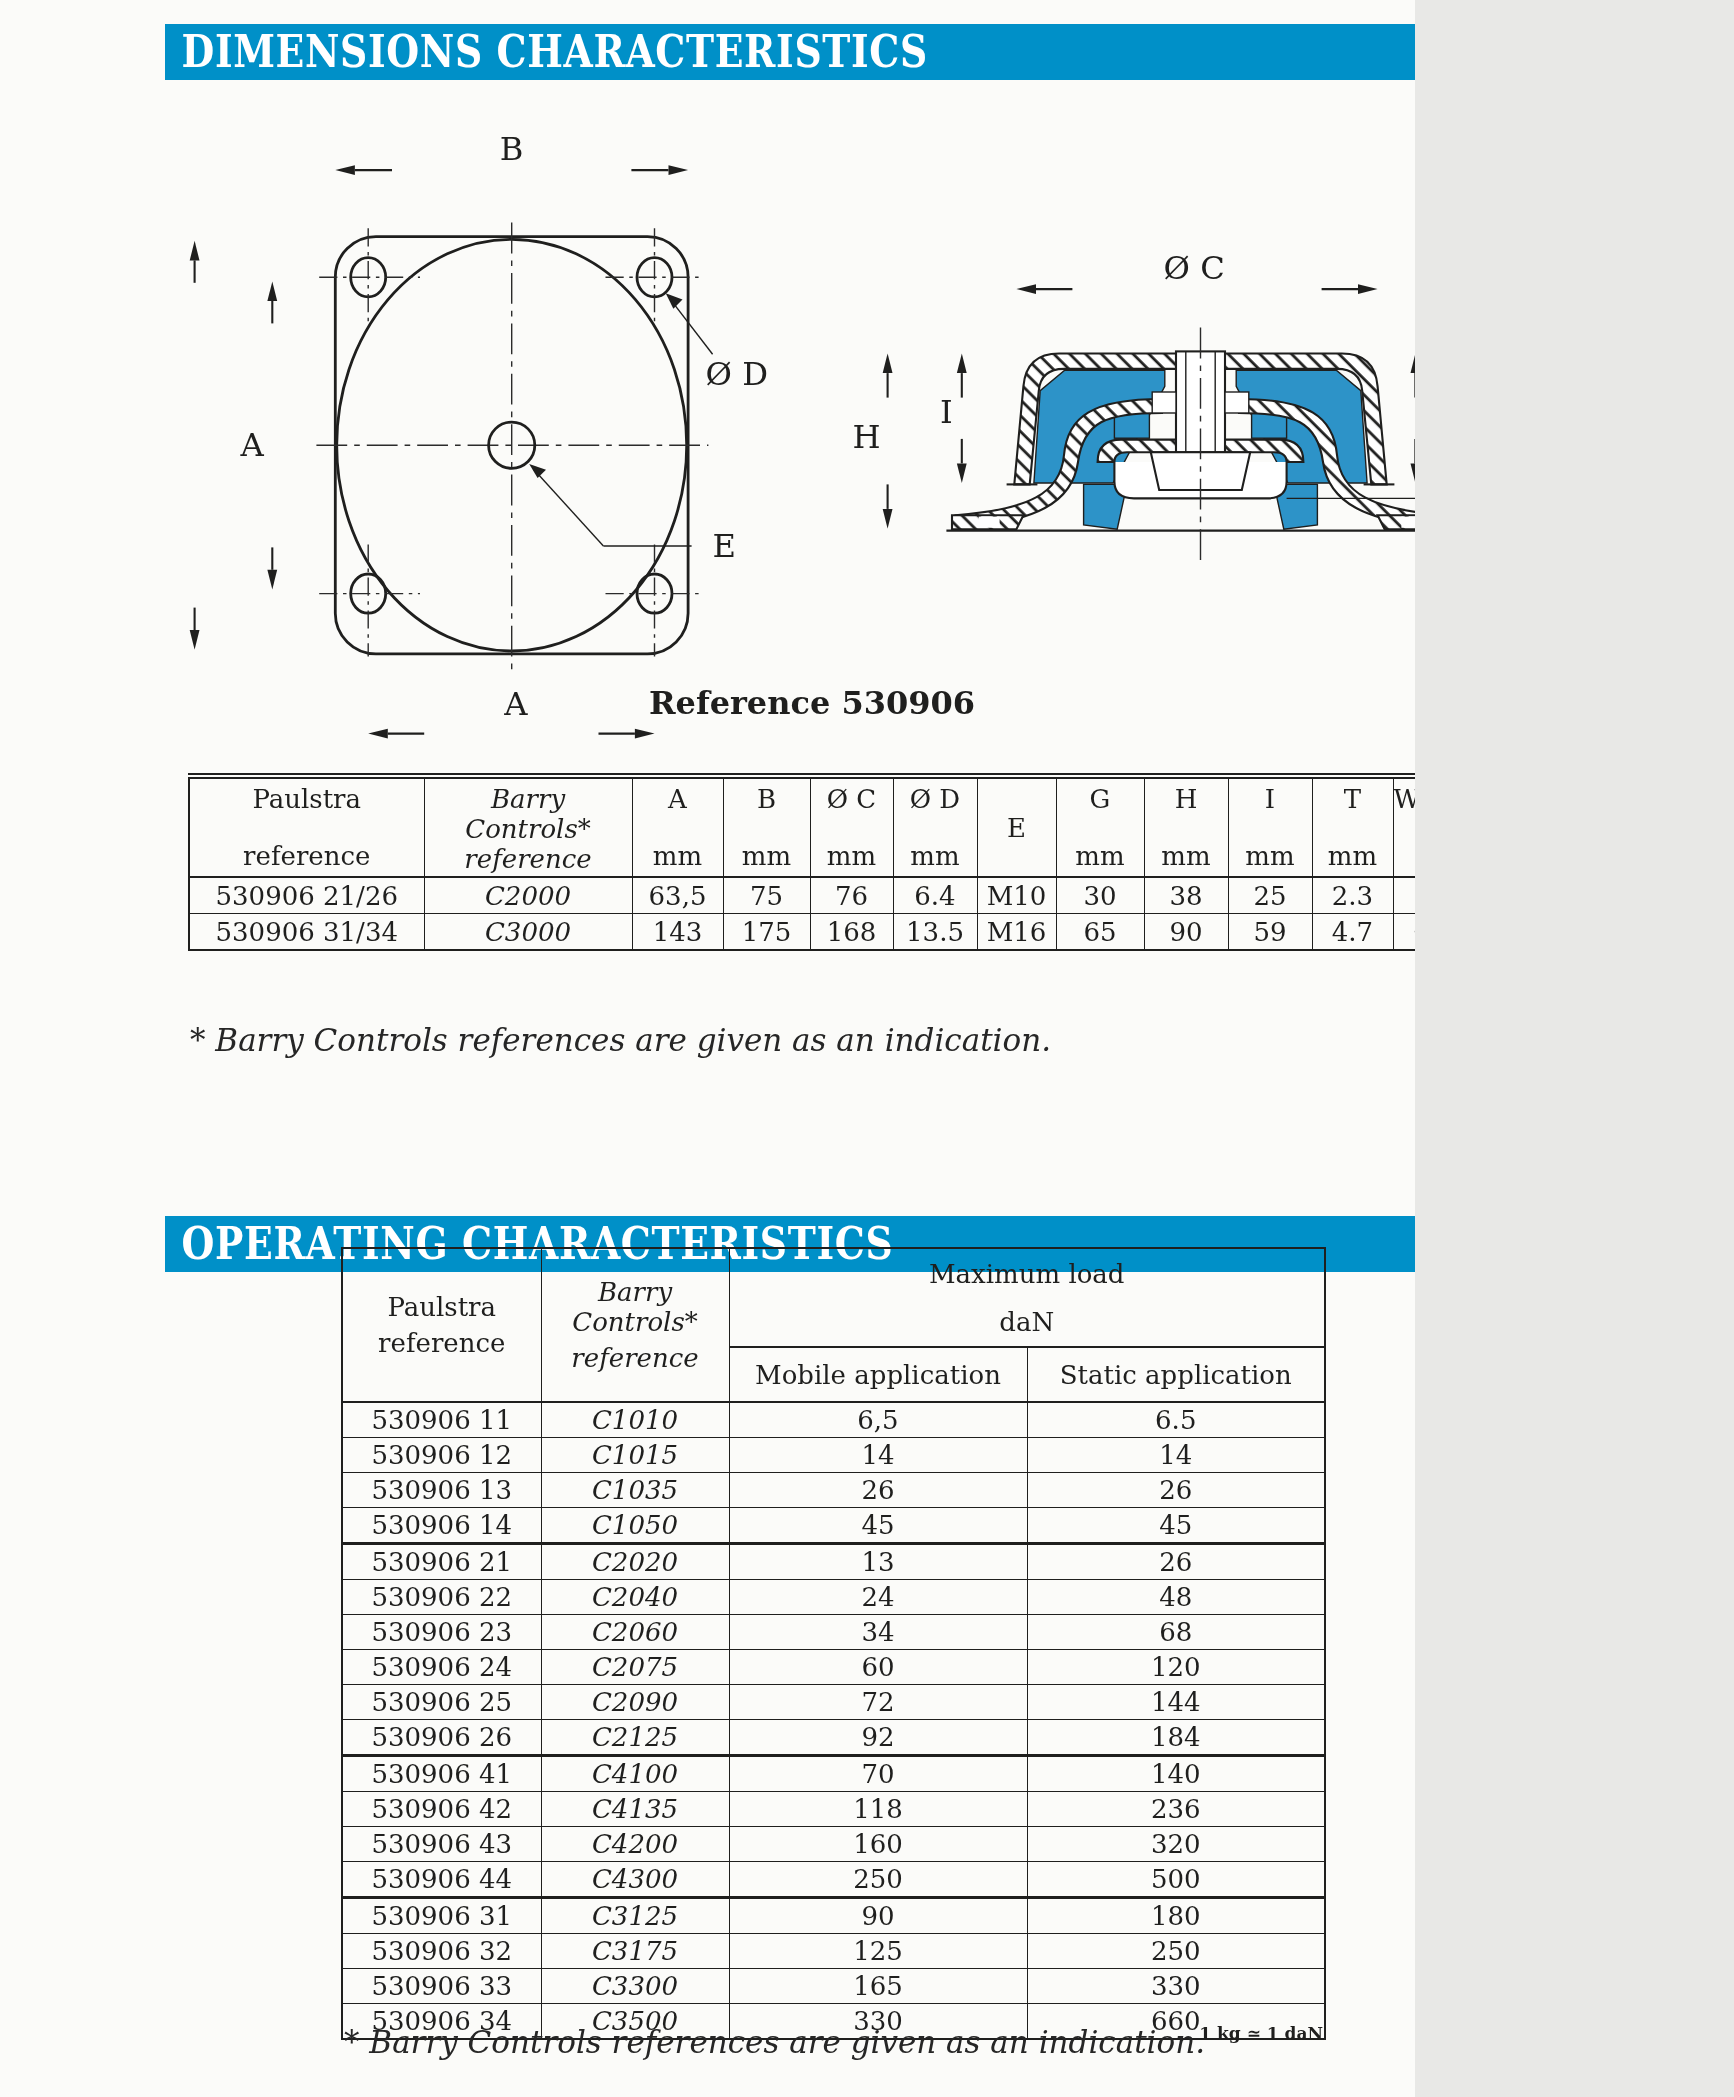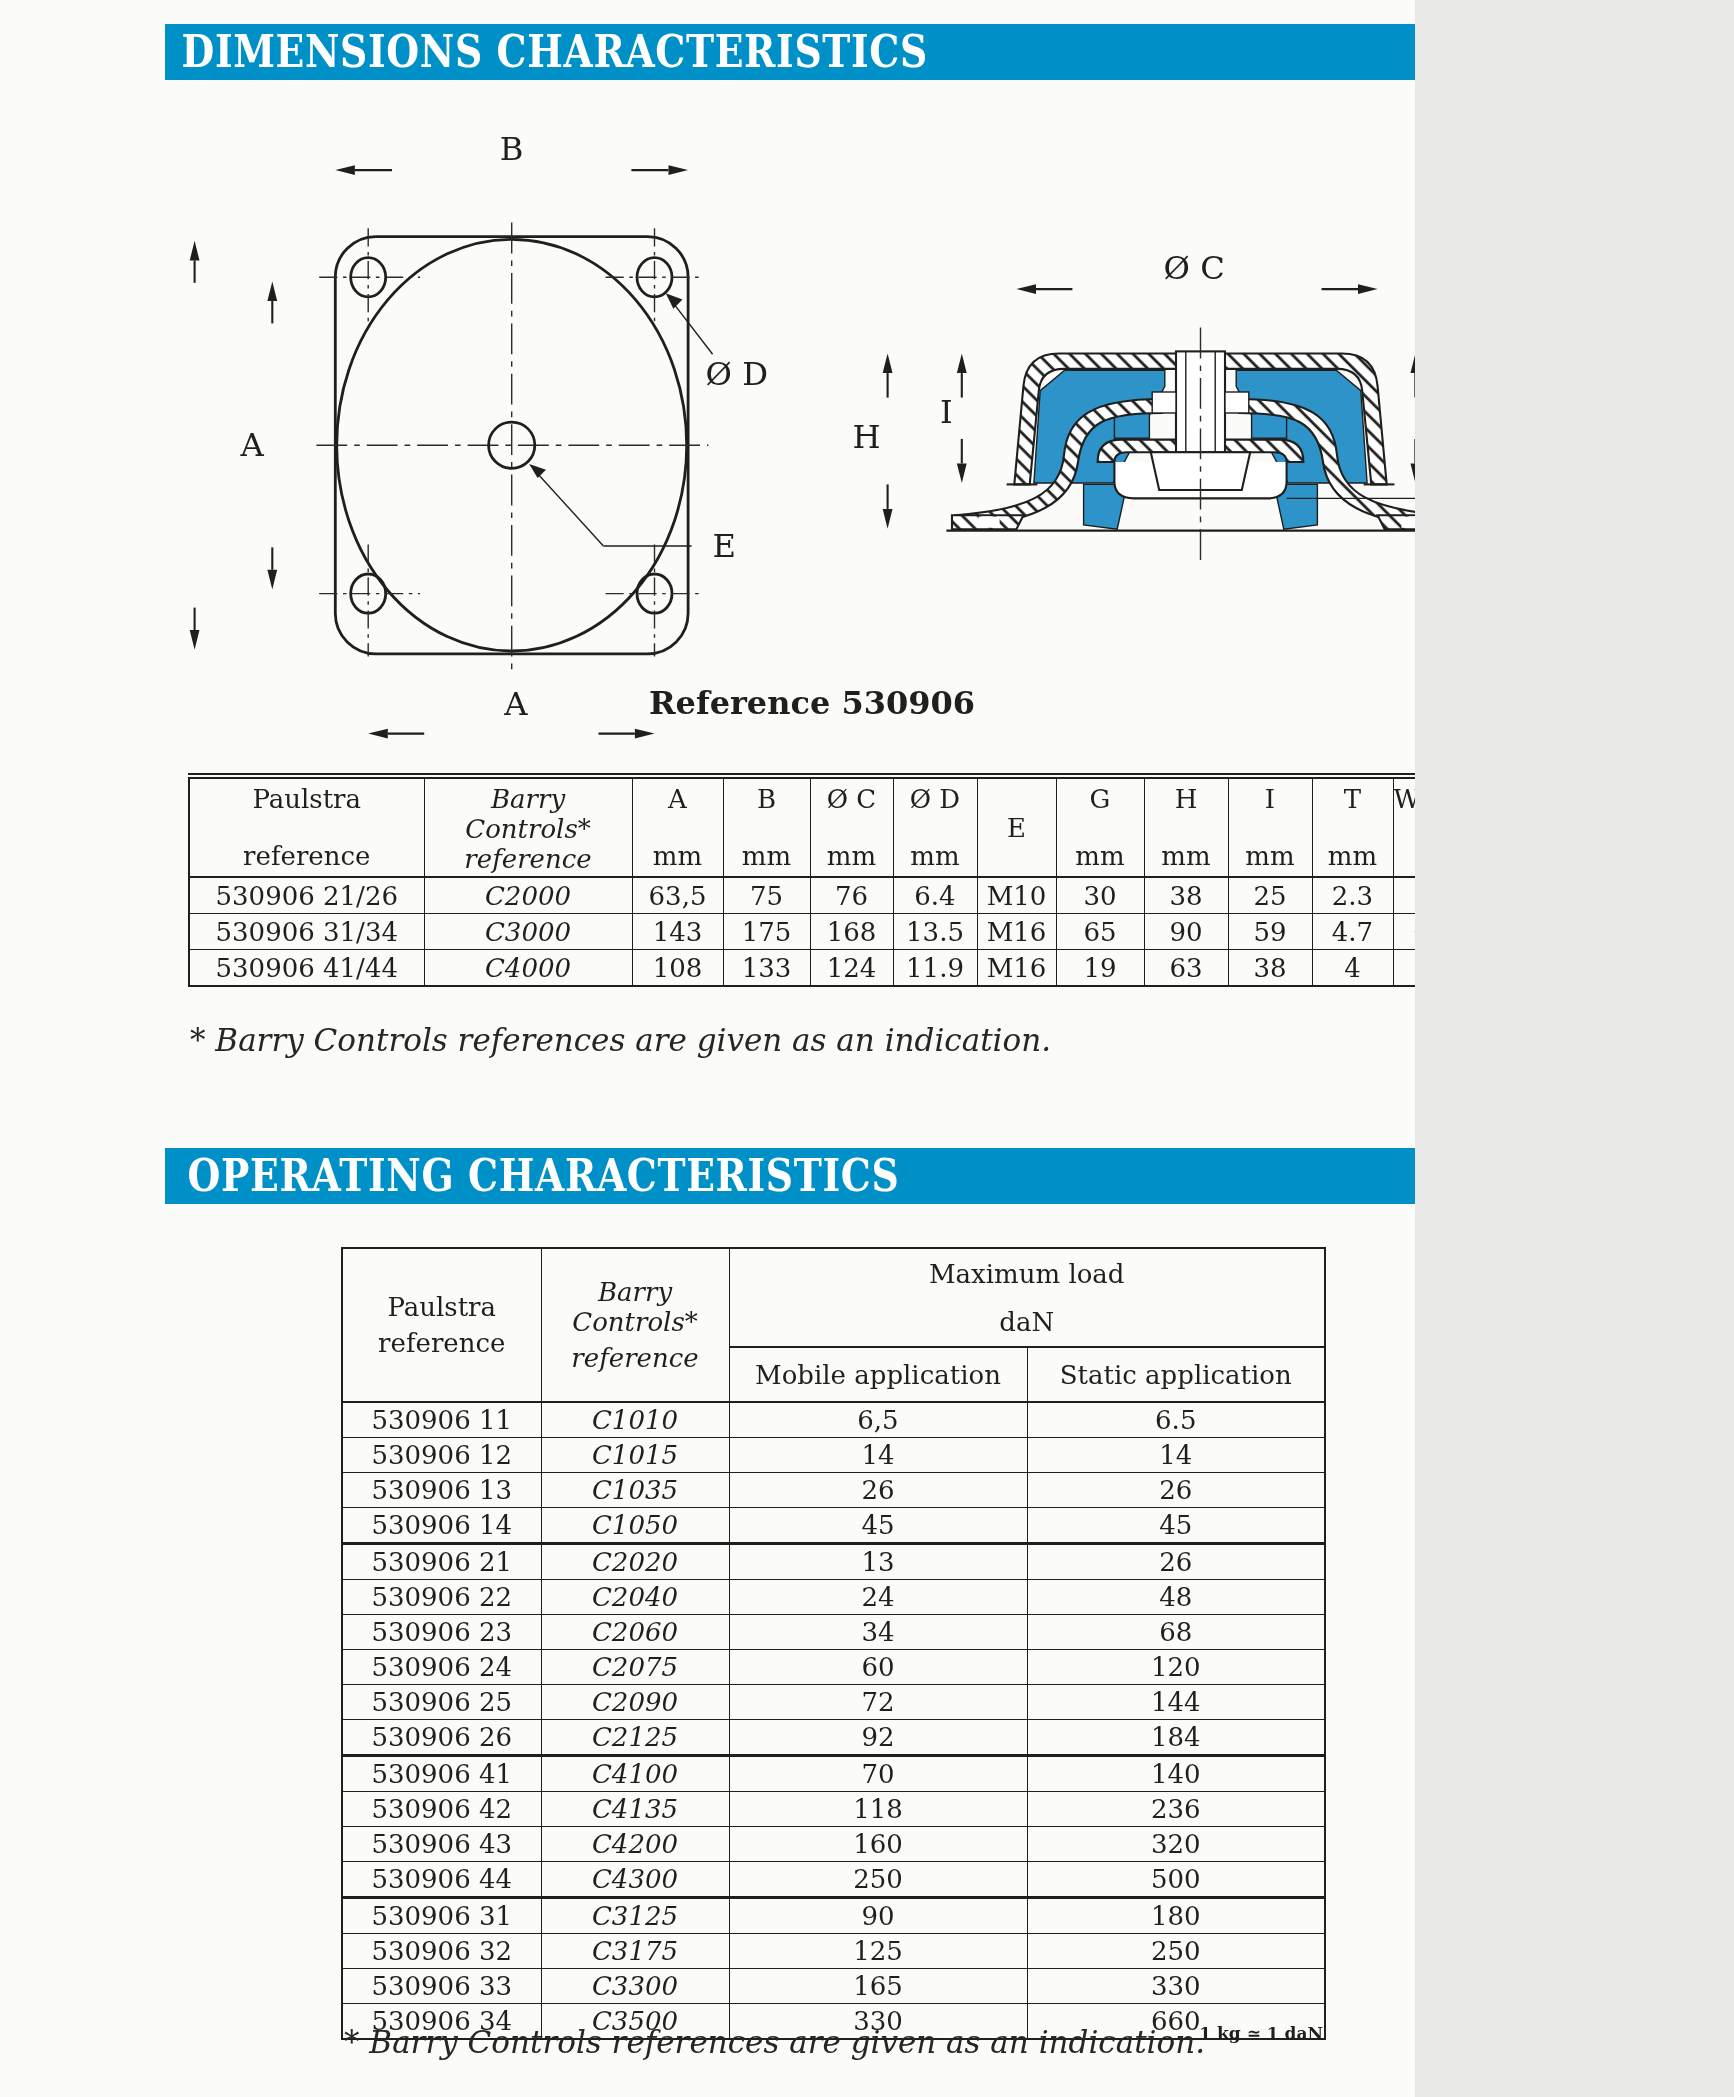--- a/index.html
+++ b/index.html
@@ -10,21 +10,21 @@
   }
   html,body{margin:0;padding:0;}
   body{background:#e8e8e6;font-family:"DejaVu Serif", serif;color:var(--ink);}
   .page{position:relative;width:1415px;height:2097px;background:var(--page-bg);overflow:hidden;}
 
   
   .bar{position:absolute;left:165px;width:1383px;height:56px;background:var(--accent);}
   .bar .bar-text{display:inline-block;color:#ffffff;font-weight:700;font-size:41px;line-height:56px;
     padding-left:18px;letter-spacing:0.7px;transform:scale(0.92,1.08);transform-origin:left center;white-space:nowrap;}
   #bar-dimensions{top:24px;}
-  #bar-operating{top:1148px;padding-left:6px;}
+  #bar-operating{top:1216px;}
 
   
   svg{position:absolute;}
   svg text{font-family:"DejaVu Serif", serif;fill:var(--ink);}
   .dim-label{font-size:46px;}
   .thin{stroke:var(--ink);stroke-width:2;fill:none;}
   .med{stroke:var(--ink);stroke-width:3;fill:none;}
   .thick{stroke:var(--ink);stroke-width:4;fill:none;}
   .cl{stroke:#2b2b2b;stroke-width:2;fill:none;stroke-dasharray:44 10 8 10;}
   .clh{stroke:#2b2b2b;stroke-width:2;fill:none;stroke-dasharray:26 8 5 8;}
@@ -337,34 +337,20 @@
           <td>143</td>
           <td>175</td>
           <td>168</td>
           <td>13.5</td>
           <td>M16</td>
           <td>65</td>
           <td>90</td>
           <td>59</td>
           <td>4.7</td>
           <td class="wt">4.5</td>
-        </tr>
-        <tr>
-          <td>530906 41/44</td>
-          <td class="it">C4000</td>
-          <td>108</td>
-          <td>133</td>
-          <td>124</td>
-          <td>11.9</td>
-          <td>M16</td>
-          <td>19</td>
-          <td>63</td>
-          <td>38</td>
-          <td>4</td>
-          <td class="wt">1.8</td>
         </tr>
       </tbody>
   </table>
 
   <div class="footnote" id="footnote-1">* Barry Controls references are given as an indication.</div>
 
   <div class="bar" id="bar-operating">
     <span class="bar-text">OPERATING CHARACTERISTICS</span>
   </div>
 

